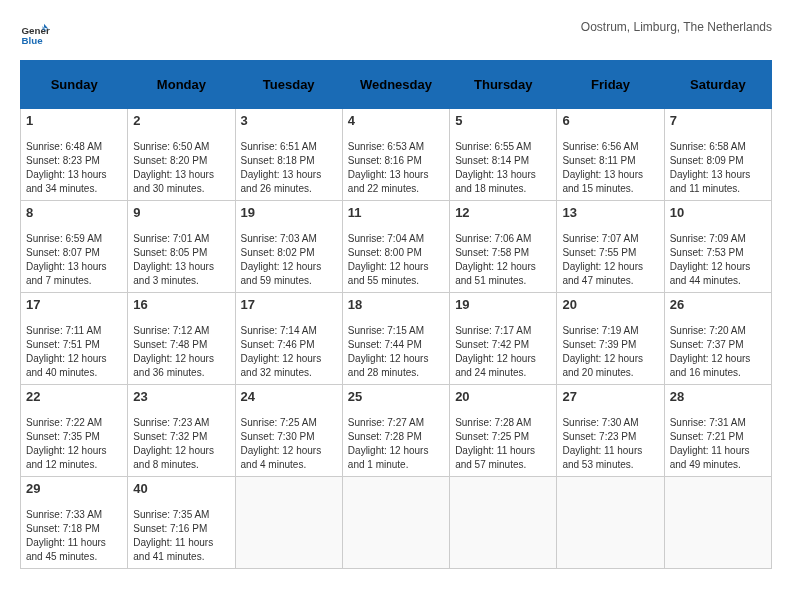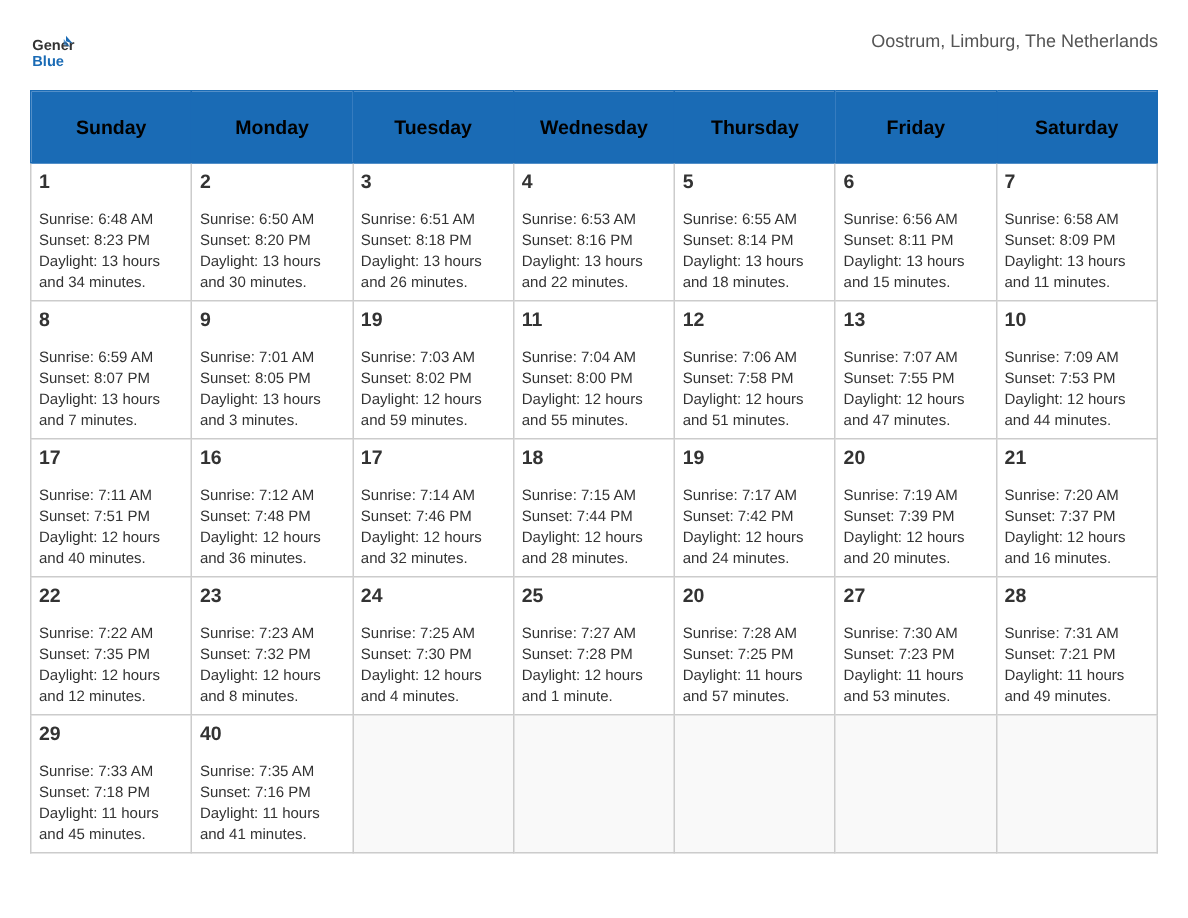--- a/index.html
+++ b/index.html
@@ -183,21 +183,21 @@
         </td>
         <td>
           <div class="day-num">19</div>
           <div class="day-info">Sunrise: 7:17 AM<br>Sunset: 7:42 PM<br>Daylight: 12 hours and 24 minutes.</div>
         </td>
         <td>
           <div class="day-num">20</div>
           <div class="day-info">Sunrise: 7:19 AM<br>Sunset: 7:39 PM<br>Daylight: 12 hours and 20 minutes.</div>
         </td>
         <td>
-          <div class="day-num">21</div>
+          <div class="day-num">26</div>
           <div class="day-info">Sunrise: 7:20 AM<br>Sunset: 7:37 PM<br>Daylight: 12 hours and 16 minutes.</div>
         </td>
       </tr>
       <tr>
         <td>
           <div class="day-num">22</div>
           <div class="day-info">Sunrise: 7:22 AM<br>Sunset: 7:35 PM<br>Daylight: 12 hours and 12 minutes.</div>
         </td>
         <td>
           <div class="day-num">23</div>

